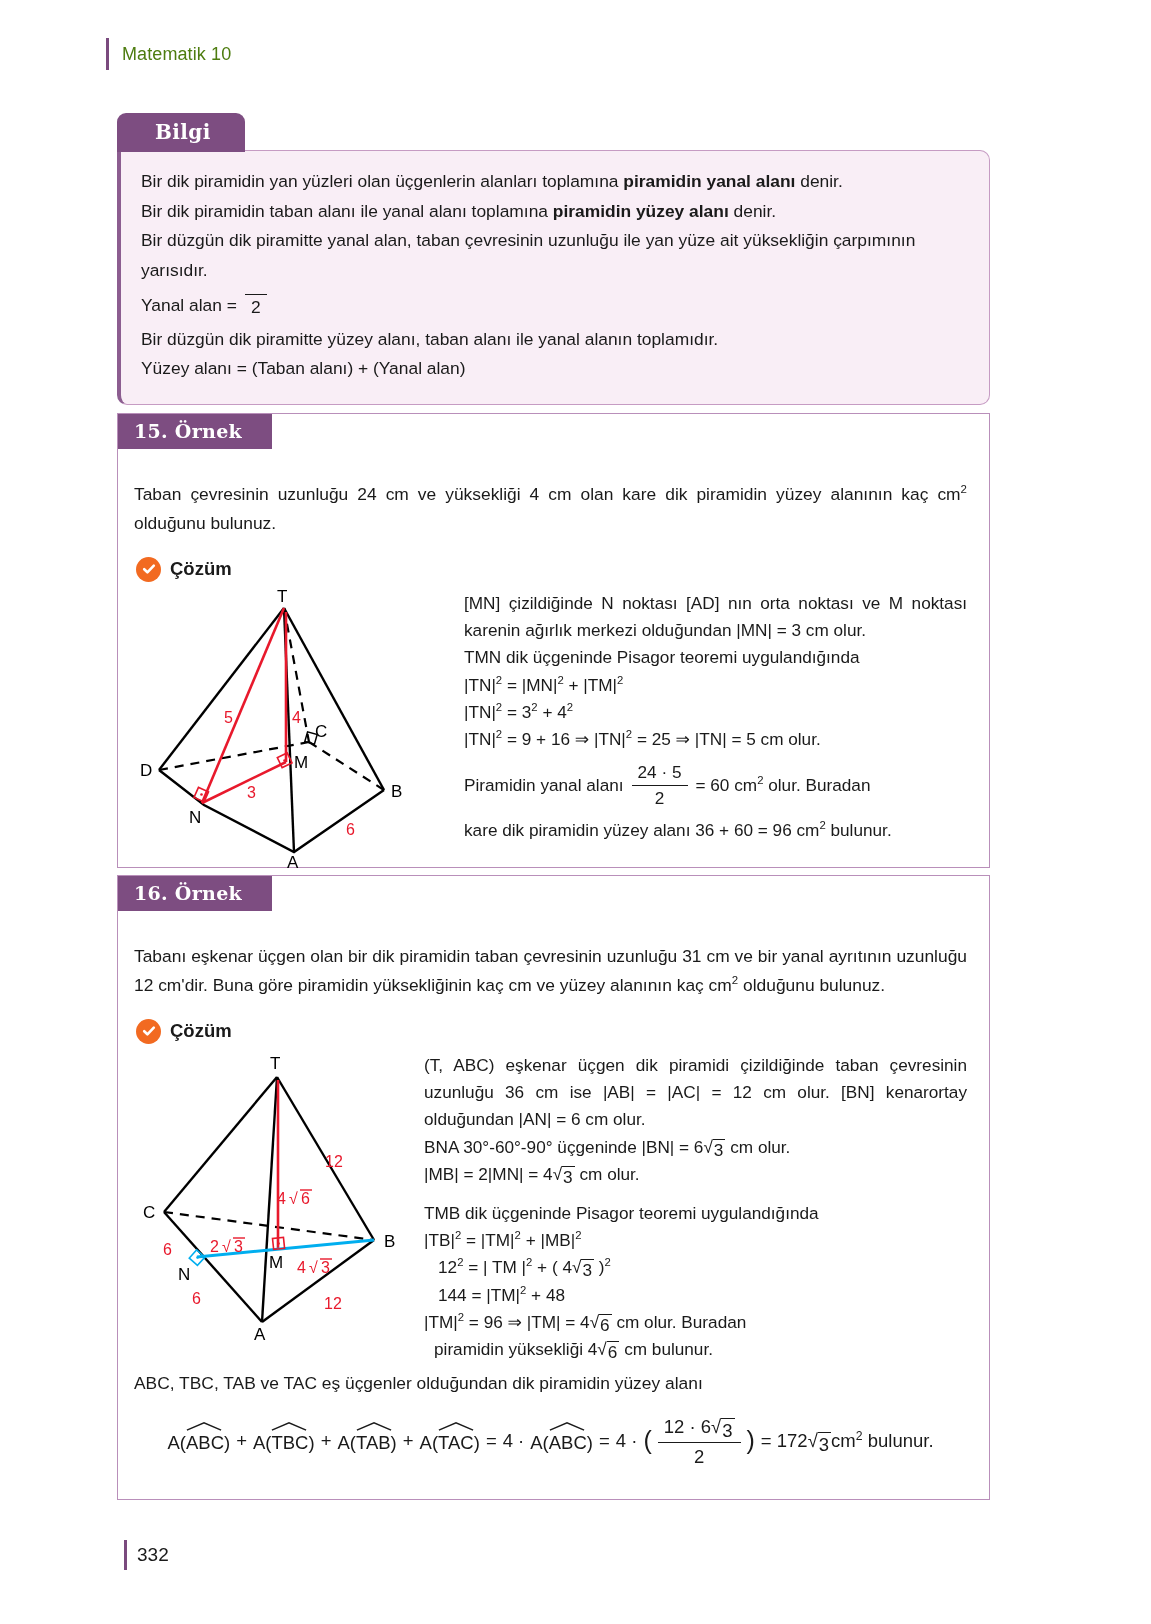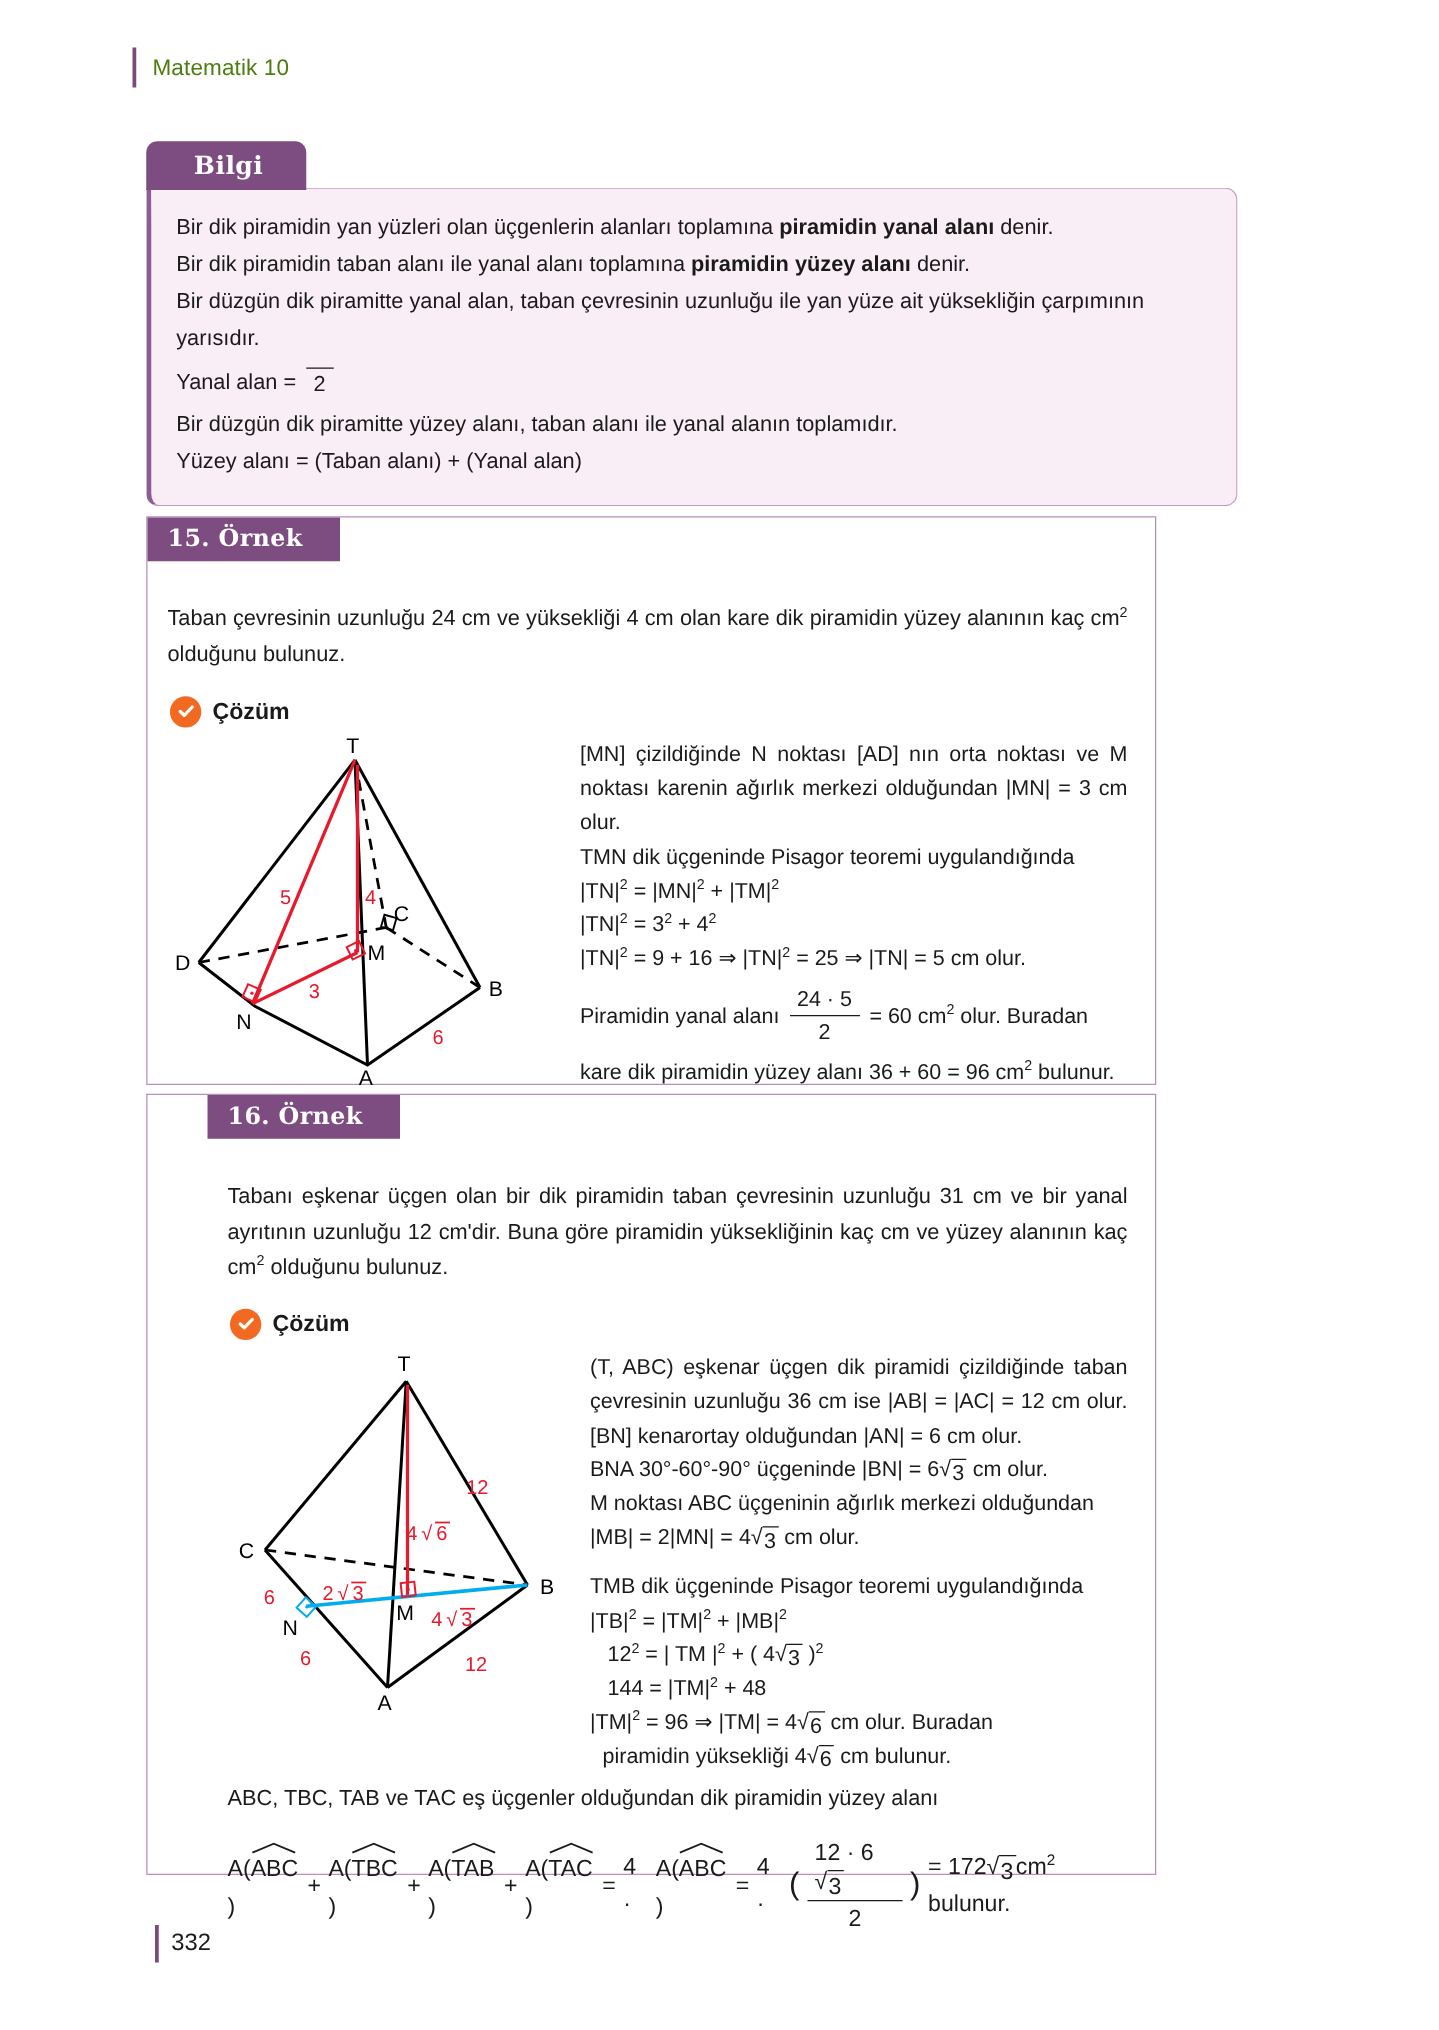--- a/index.html
+++ b/index.html
@@ -49,21 +49,21 @@
   .bilgi-body p{margin:0;}
   .bilgi-body b{font-weight:bold;}
 
   
   .fracline{display:flex;align-items:center;gap:8px;margin-top:6px;margin-bottom:4px;}
   .frac{display:inline-flex;flex-direction:column;align-items:center;vertical-align:middle;}
   .frac .num{padding:0 6px 1px 6px;line-height:1.25;}
   .frac .den{padding:2px 6px 0 6px;line-height:1.25;border-top:1.4px solid #1a1a1a;width:100%;text-align:center;box-sizing:border-box;}
 
   
-  .ornek{position:absolute;left:117px;width:808px;border:1px solid #b98fba;box-sizing:border-box;background:#fff;}
+  .ornek{position:absolute;left:117px;width:873px;border:1px solid #b98fba;box-sizing:border-box;background:#fff;}
   .ornek-tab{
     display:inline-block;background:#7d4d81;color:#fff;
     font-family:"DejaVu Serif", serif;font-weight:bold;font-size:19px;
     padding:6px 30px 7px 16px;letter-spacing:.3px;
   }
   .ornek-body{padding:14px 22px 16px 16px;font-size:17.4px;line-height:1.62;}
 
   .cozum{display:flex;align-items:center;gap:9px;margin:12px 0 6px 2px;}
   .cozum .chk{
     width:25px;height:25px;border-radius:50%;background:#f26a21;
@@ -213,21 +213,21 @@
           </div>
 
           <p style="margin-top:8px;">
             <span>kare dik piramidin yüzey alanı 36 + 60 = 96 cm</span><sup>2</sup><span> bulunur.</span>
           </p>
         </div>
       </div>
     </div>
   </div>
 
-  <div class="ornek" style="top:875px;height:625px;padding-left:48px;">
+  <div class="ornek" style="top:875px;height:625px;">
     <div class="ornek-tab">16. Örnek</div>
     <div class="ornek-body">
 
       <p class="just">
         <span>Tabanı eşkenar üçgen olan bir dik piramidin taban çevresinin uzunluğu 31 cm ve bir yanal ayrıtının uzunluğu 12 cm'dir. Buna göre piramidin yüksekliğinin kaç cm ve yüzey alanının kaç cm</span><sup>2</sup><span> olduğunu bulunuz.</span>
       </p>
 
       <div class="cozum">
         <span class="chk">
           <svg width="16" height="16" viewBox="0 0 16 16">
@@ -296,21 +296,20 @@
         <div class="sol">
           <p class="just">(T, ABC) eşkenar üçgen dik piramidi çizildiğinde taban çevresinin uzunluğu 36 cm ise |AB| = |AC| = 12 cm olur. [BN] kenarortay olduğundan |AN| = 6 cm olur.</p>
 
           <p>
             <span>BNA 30°-60°-90° üçgeninde |BN| = 6</span><span class="rad">
                 <span class="sign">√</span>
                 <span class="body">3</span>
               </span><span> cm  olur.</span>
           </p>
 
-          <p>M noktası ABC üçgeninin ağırlık merkezi olduğundan</p>
 
           <p>
             <span>|MB| = 2|MN| =  4</span><span class="rad">
                 <span class="sign">√</span>
                 <span class="body">3</span>
               </span><span> cm  olur.</span>
           </p>
 
           <p style="margin-top:12px;">TMB dik üçgeninde Pisagor teoremi uygulandığında</p>
 

